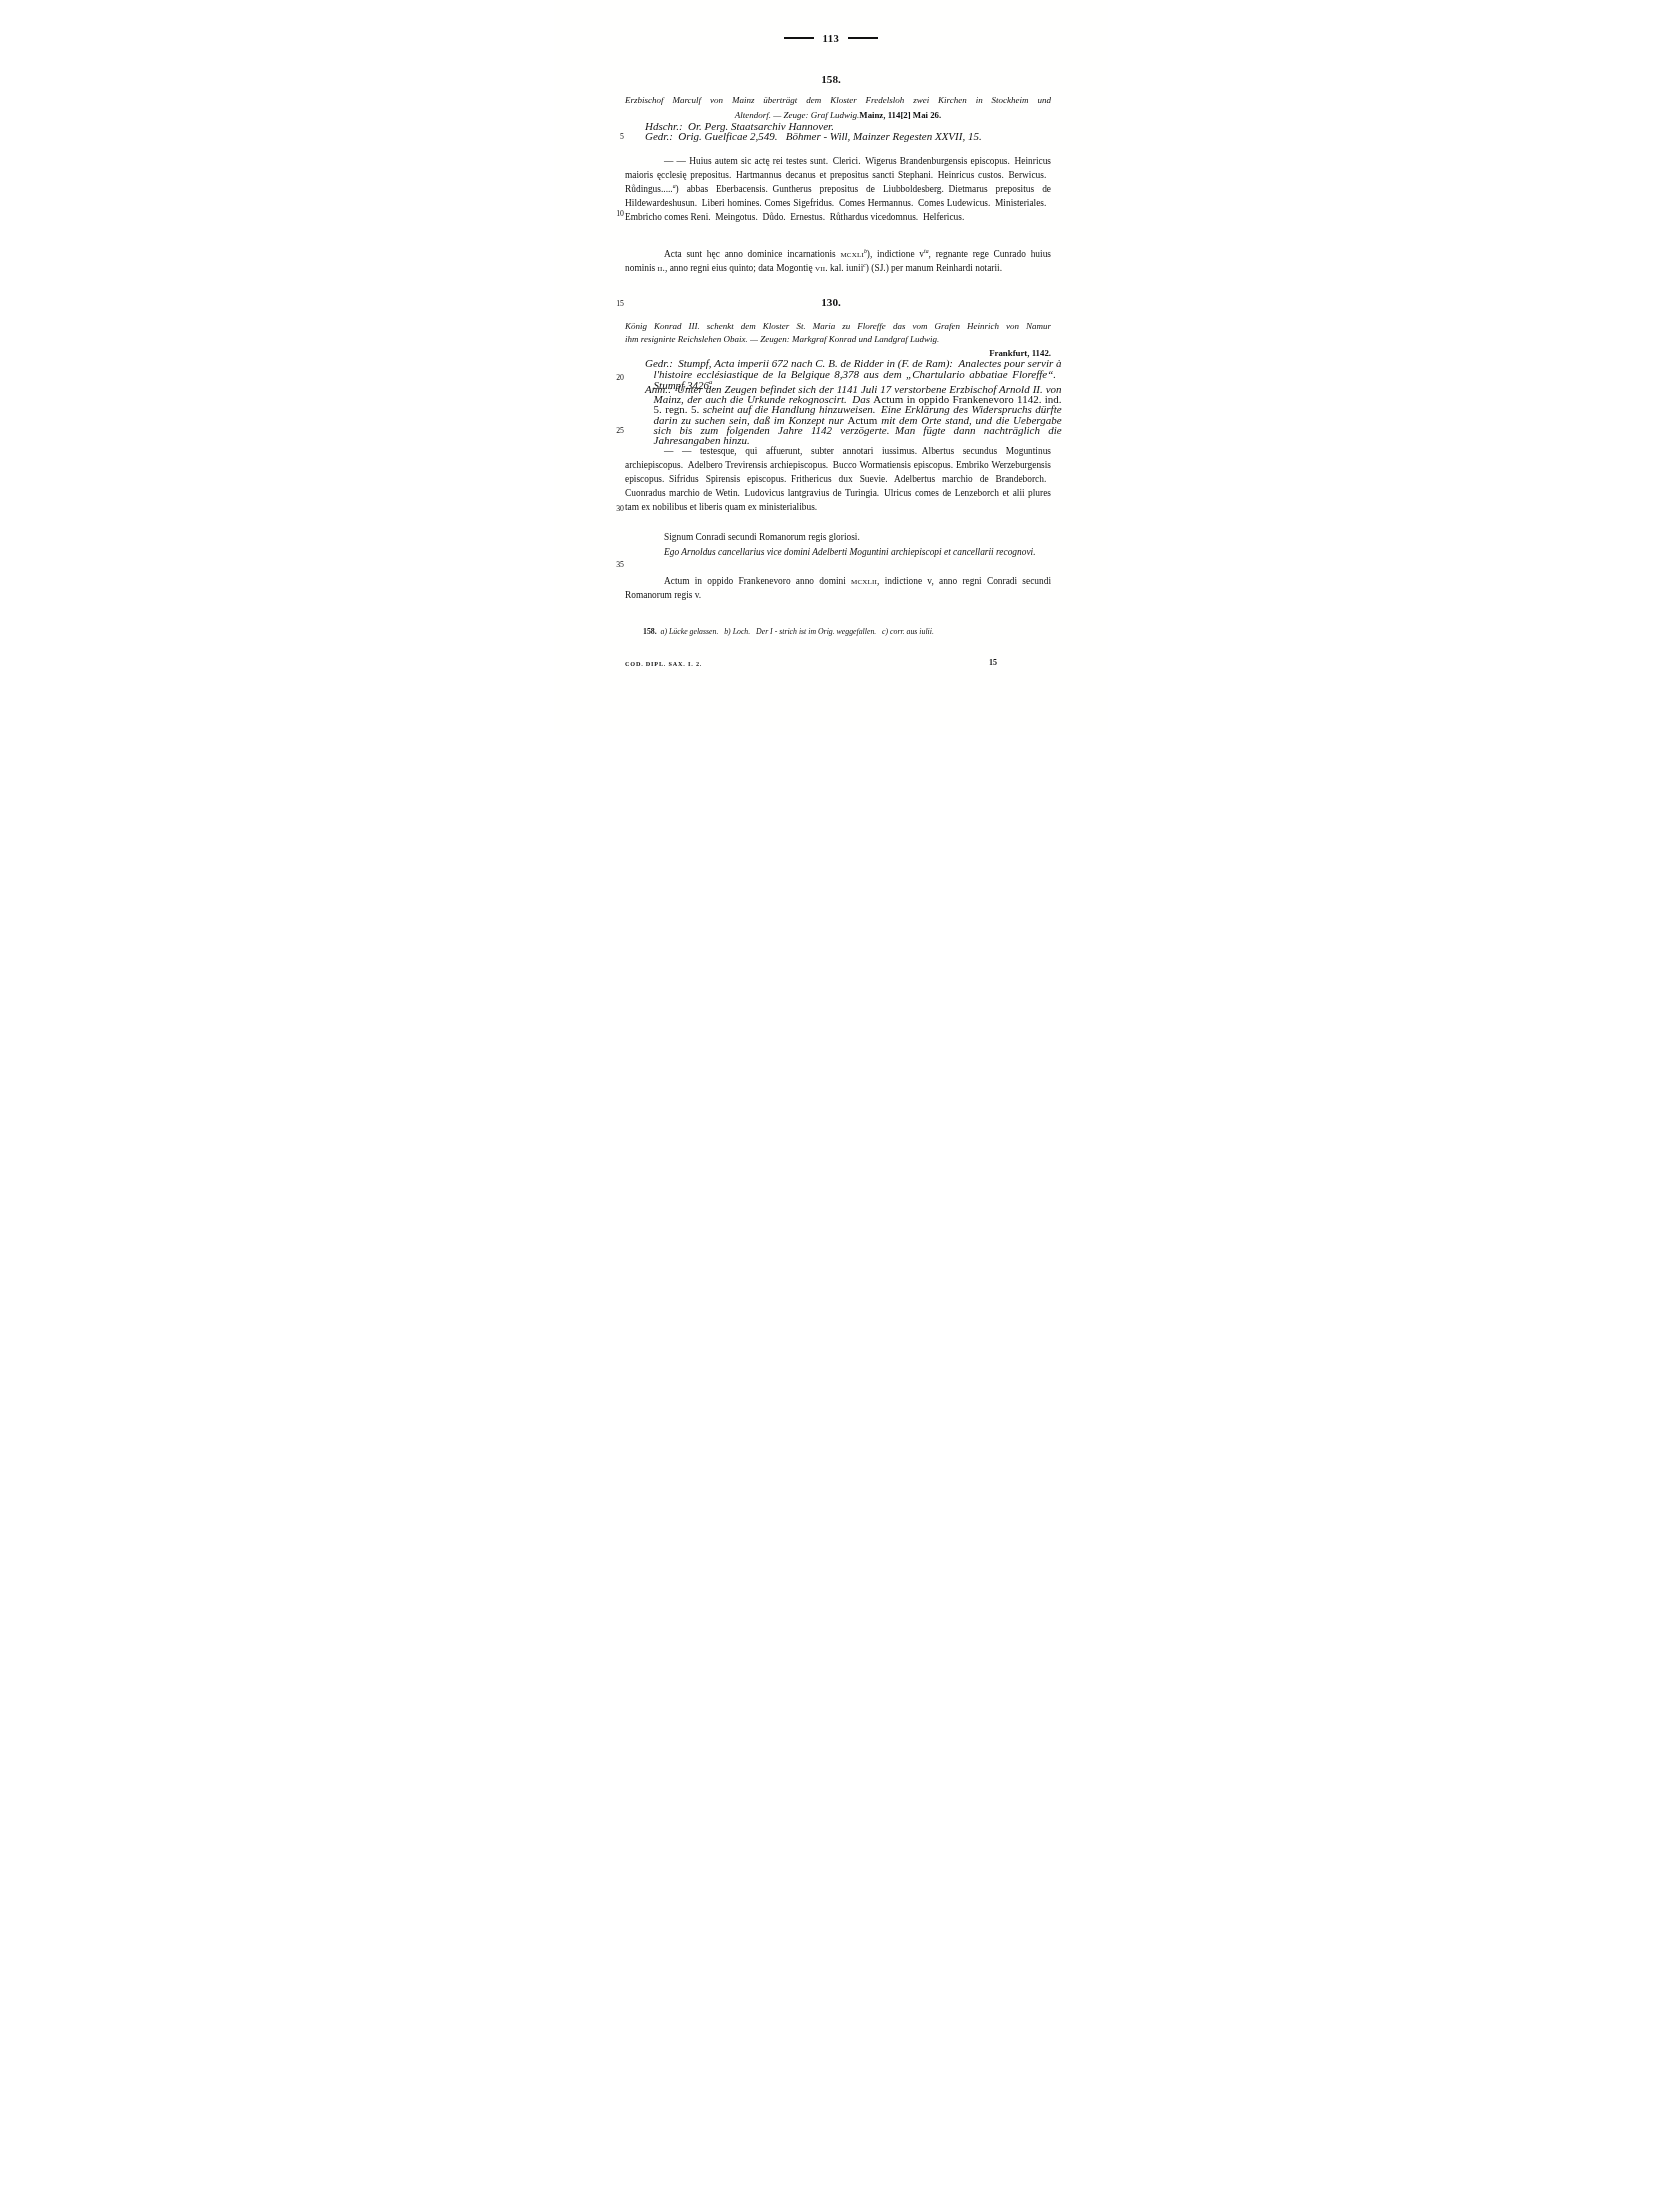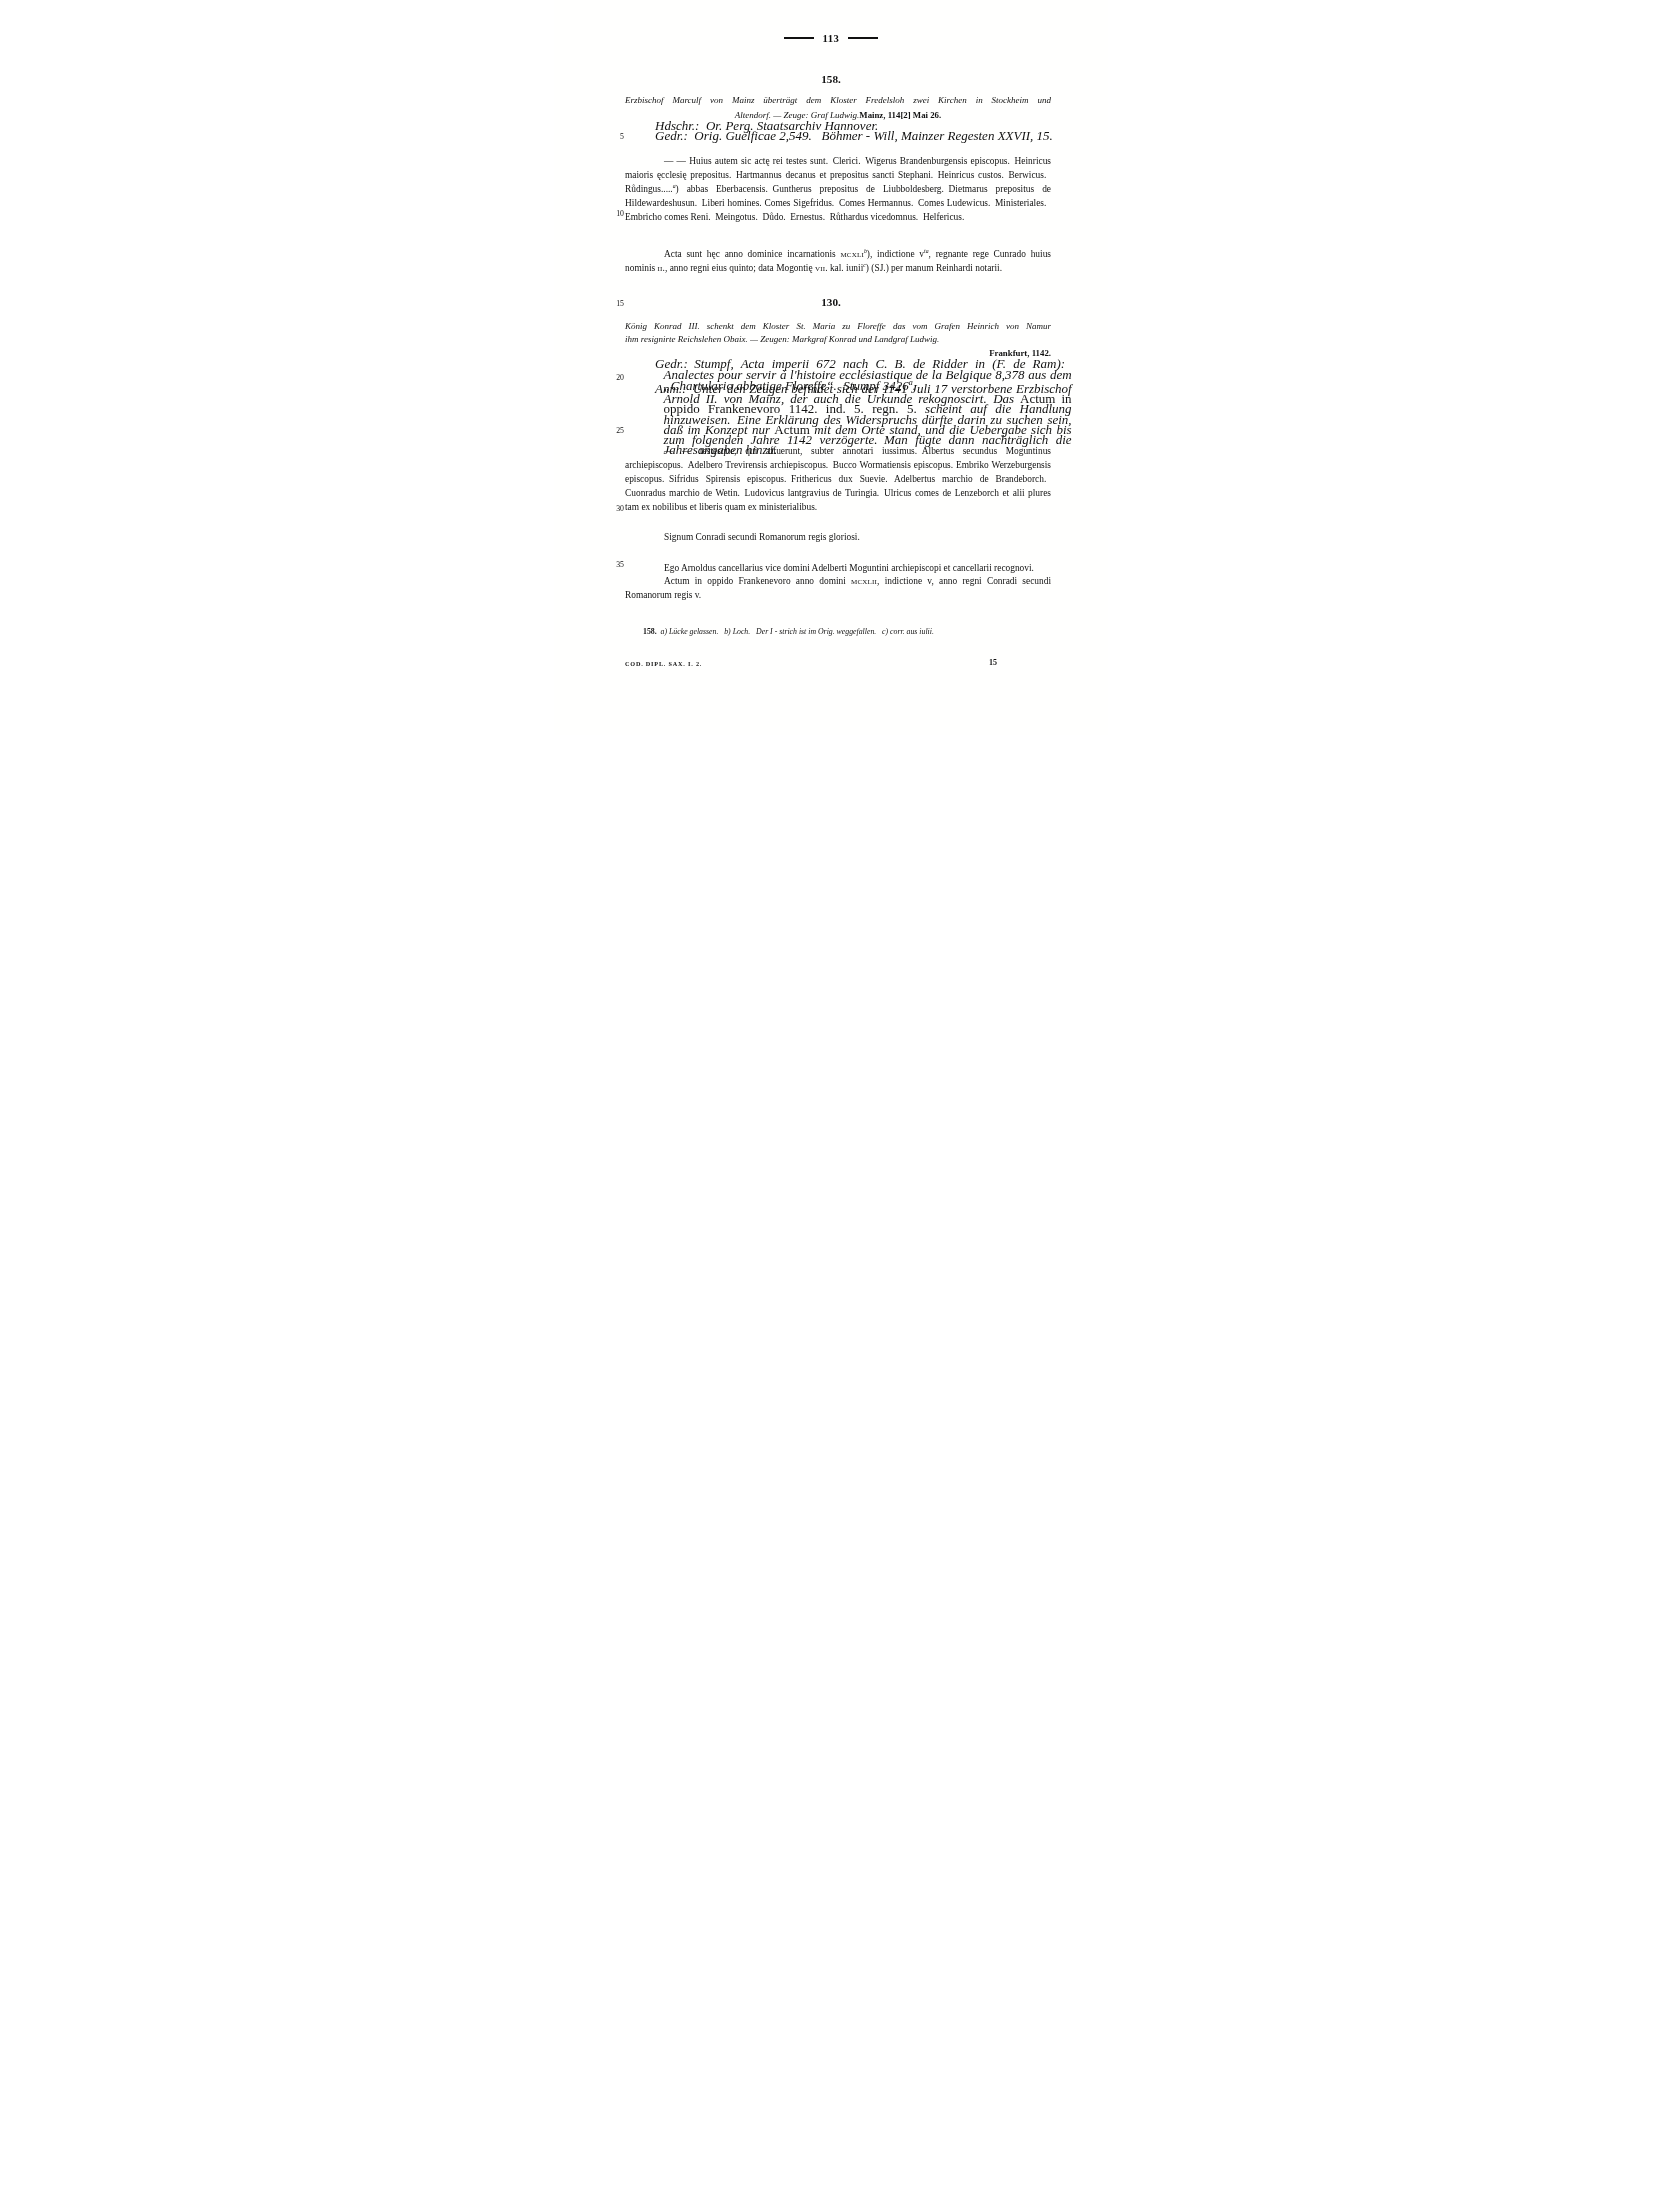--- a/index.html
+++ b/index.html
@@ -19,21 +19,21 @@
   .header-num { font-weight:bold; font-size:10.7px; letter-spacing:0.5px; }
   
   .entry-heading { left:0; width:554px; text-align:center; font-weight:bold; font-size:11.2px; }
   
   .summary { left:71px; width:426px; font-style:italic; font-size:9px; line-height:14.5px; }
   .jline { text-align:justify; text-align-last:justify; }
   .sumrow { display:flex; justify-content:center; align-items:baseline; }
   .dateline { font-style:normal; font-weight:bold; font-size:8.8px; white-space:nowrap; }
   .dateline-row { left:71px; width:426px; text-align:right; }
   
-  .notes { left:101px; width:408px; font-style:italic; font-size:13px; text-align:justify; }
+  .notes { left:91px; width:408px; font-style:italic; font-size:11px; text-align:justify; }
   .hang { padding-left:8.6px; text-indent:-8.6px; }
   
   .body-par { left:71px; width:426px; font-size:9.4px; line-height:14px; text-align:justify; text-indent:39px; }
   
   .mnum { left:55px; width:15px; text-align:right; font-size:7.8px; }
   
   .footnote { left:89px; width:412px; font-size:7.8px; font-style:italic; }
   .footnote b { font-style:normal; font-weight:bold; }
   
   .footer-left { left:71px; font-size:6.2px; font-weight:bold; letter-spacing:0.8px; }
@@ -88,21 +88,21 @@
   </div>
   <div class="abs dateline-row" style="top:348px;">
     <span class="dateline">Frankfurt, 1142.</span>
   </div>
 
   <div class="abs notes hang" style="top:358px; line-height:11.2px;">Gedr.: Stumpf, Acta imperii 672 nach C. B. de Ridder in (F. de Ram): Analectes pour servir à l'histoire ecclésiastique de la Belgique 8,378 aus dem „Chartulario abbatiae Floreffe“. Stumpf 3426<span class="sup">a</span>.</div>
   <div class="abs notes hang" style="top:384px; line-height:10.2px;">Anm.: Unter den Zeugen befindet sich der 1141 Juli 17 verstorbene Erzbischof Arnold II. von Mainz, der auch die Urkunde rekognoscirt. Das <span class="rm">Actum in oppido Frankenevoro 1142. ind. 5. regn. 5.</span> scheint auf die Handlung hinzuweisen. Eine Erklärung des Widerspruchs dürfte darin zu suchen sein, daß im Konzept nur <span class="rm">Actum</span> mit dem Orte stand, und die Uebergabe sich bis zum folgenden Jahre 1142 verzögerte. Man fügte dann nachträglich die Jahresangaben hinzu.</div>
 
   <div class="abs body-par" style="top:444px;">— — testesque, qui affuerunt, subter annotari iussimus. Albertus secundus Moguntinus archiepiscopus. Adelbero Trevirensis archiepiscopus. Bucco Wormatiensis episcopus. Embriko Werzeburgensis episcopus. Sifridus Spirensis episcopus. Frithericus dux Suevie. Adelbertus marchio de Brandeborch. Cuonradus marchio de Wetin. Ludovicus lantgravius de Turingia. Ulricus comes de Lenzeborch et alii plures tam ex nobilibus et liberis quam ex ministerialibus.</div>
   <div class="abs body-par" style="top:530px;">Signum Conradi secundi Romanorum regis gloriosi.</div>
-  <div class="abs body-par" style="top:561px;">Ego Arnoldus cancellarius vice domini Adelberti Moguntini archiepiscopi et cancellarii recognovi.</div>
+  <div class="abs body-par" style="top:545px;font-style:italic;">Ego Arnoldus cancellarius vice domini Adelberti Moguntini archiepiscopi et cancellarii recognovi.</div>
   <div class="abs body-par" style="top:574px;">Actum in oppido Frankenevoro anno domini <span class="sc">mcxlii</span>, indictione v, anno regni Conradi secundi Romanorum regis v.</div>
 
   <div class="abs footnote" style="top:627px;">
     <b>158.</b><span> a) Lücke gelassen.  b) Loch.  Der I - strich ist im Orig. weggefallen.  c) corr. aus iulii.</span>
   </div>
 
   <div class="abs footer-left" style="top:660px;">COD. DIPL. SAX. I. 2.</div>
   <div class="abs footer-page" style="top:658px;">15</div>
 
 </div>

